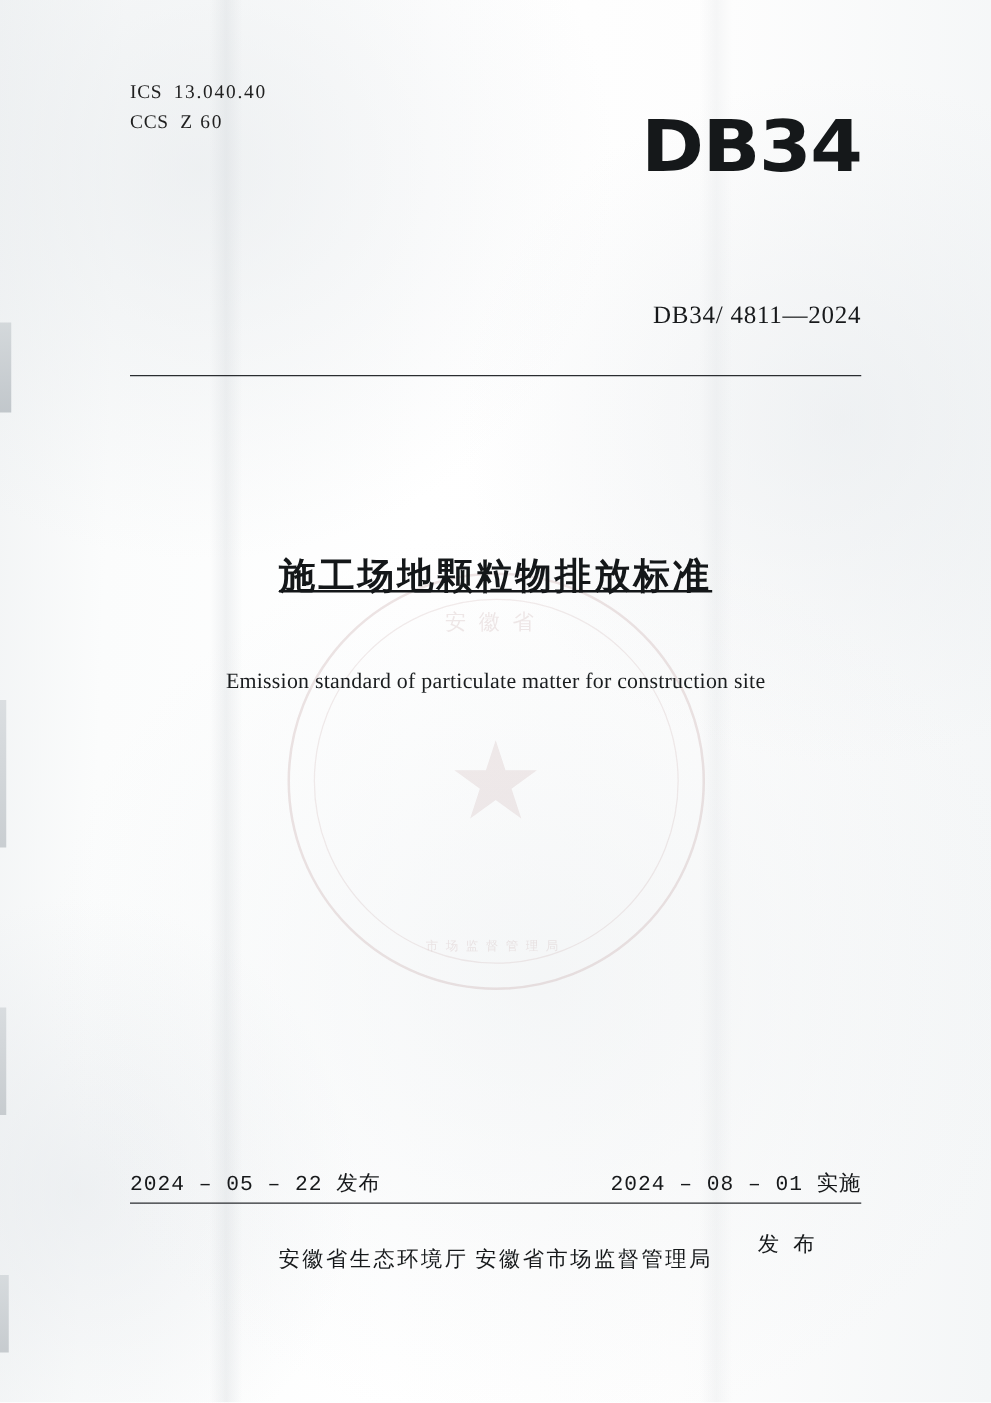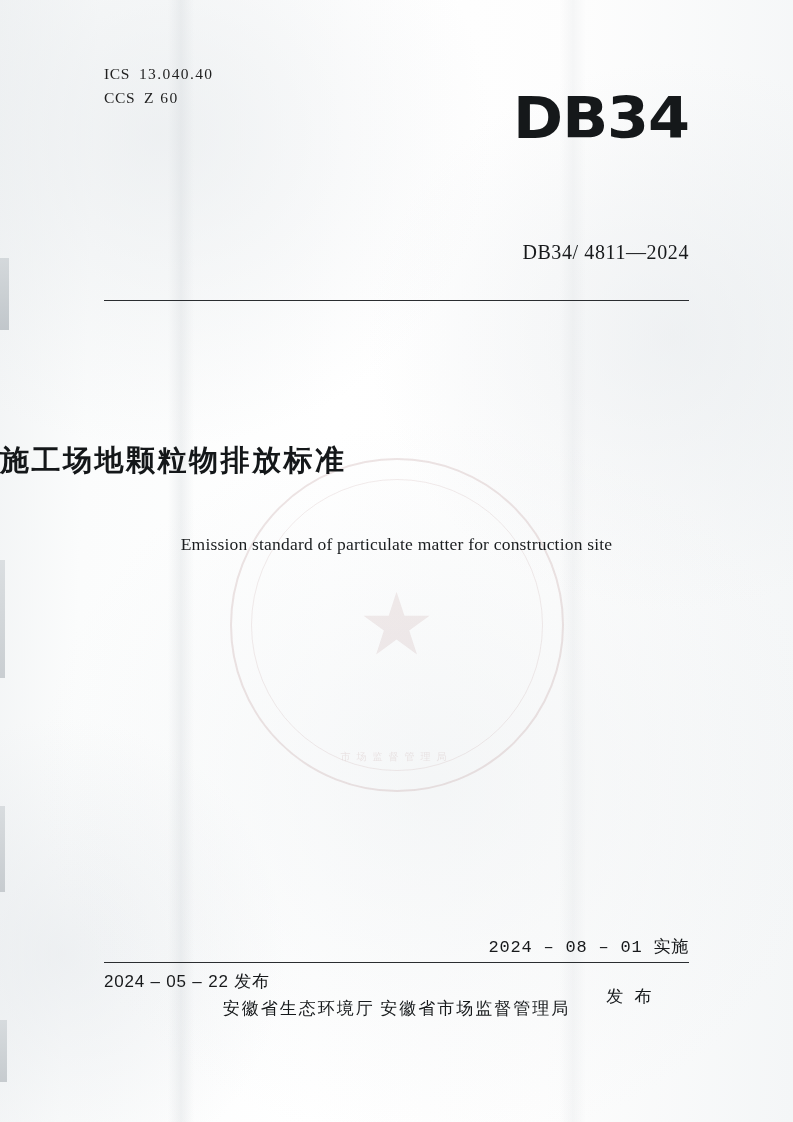--- a/index.html
+++ b/index.html
@@ -144,25 +144,27 @@
     top: 300px;
     height: 0;
     border-top: 1.6px solid #2a2d30;
   }
 
   
   .doc-title-cn {
     position: absolute;
     left: 0; right: 0;
     top: 441px;
+    text-align: center;
     font-family: "DejaVu Sans", sans-serif;
     font-weight: 700;
     font-size: 29px;
     letter-spacing: 2.5px;
     color: #141719;
+    text-decoration: underline;
   }
   .doc-title-en {
     position: absolute;
     left: 0; right: 0;
     top: 510px;
     text-align: center;
     font-family: "Liberation Serif", serif;
     font-size: 17.5px;
     letter-spacing: 0.2px;
     color: #1a1d1f;
@@ -174,36 +176,35 @@
     position: absolute;
     left: 104px;
     right: 104px;
     top: 962px;
     height: 0;
     border-top: 1.5px solid #2a2d30;
   }
   .issue-date {
     position: absolute;
     left: 104px;
-    top: 935px;
-    font-family: Liberation Sans, sans-serif;
-    font-size: 17px;
-    letter-spacing: 0.8px;
-    color: #17191b;
-    margin-top: 35px;
-  }
-  .effective-date {
-    position: absolute;
-    right: 104px;
     top: 935px;
     font-family: Liberation Mono, monospace;
     font-size: 17px;
     letter-spacing: 0.8px;
     color: #17191b;
   }
+  .effective-date {
+    position: absolute;
+    right: 104px;
+    top: 935px;
+    font-family: Liberation Mono, monospace;
+    font-size: 17px;
+    letter-spacing: 0.8px;
+    color: #17191b;
+  }
 
   
   .publisher {
     position: absolute;
     left: 0; right: 0;
     top: 995px;
     text-align: center;
     font-family: "DejaVu Sans", sans-serif;
     font-size: 17px;
     line-height: 27px;
@@ -238,20 +239,21 @@
 
   <div class="fold f1"></div>
   <div class="fold f2"></div>
 
   <div class="edge-mark m1"></div>
   <div class="edge-mark m2"></div>
   <div class="edge-mark m3"></div>
   <div class="edge-mark m4"></div>
 
   <div class="seal">
+    <div class="seal-text-top">安徽省</div>
     <div class="seal-star">★</div>
     <div class="seal-text-bottom">市场监督管理局</div>
   </div>
 
   <div class="ics-block">
     <div>
       <span class="lbl">ICS</span><span class="val">13.040.40</span>
     </div>
     <div>
       <span class="lbl">CCS</span><span class="val">Z 60</span>

